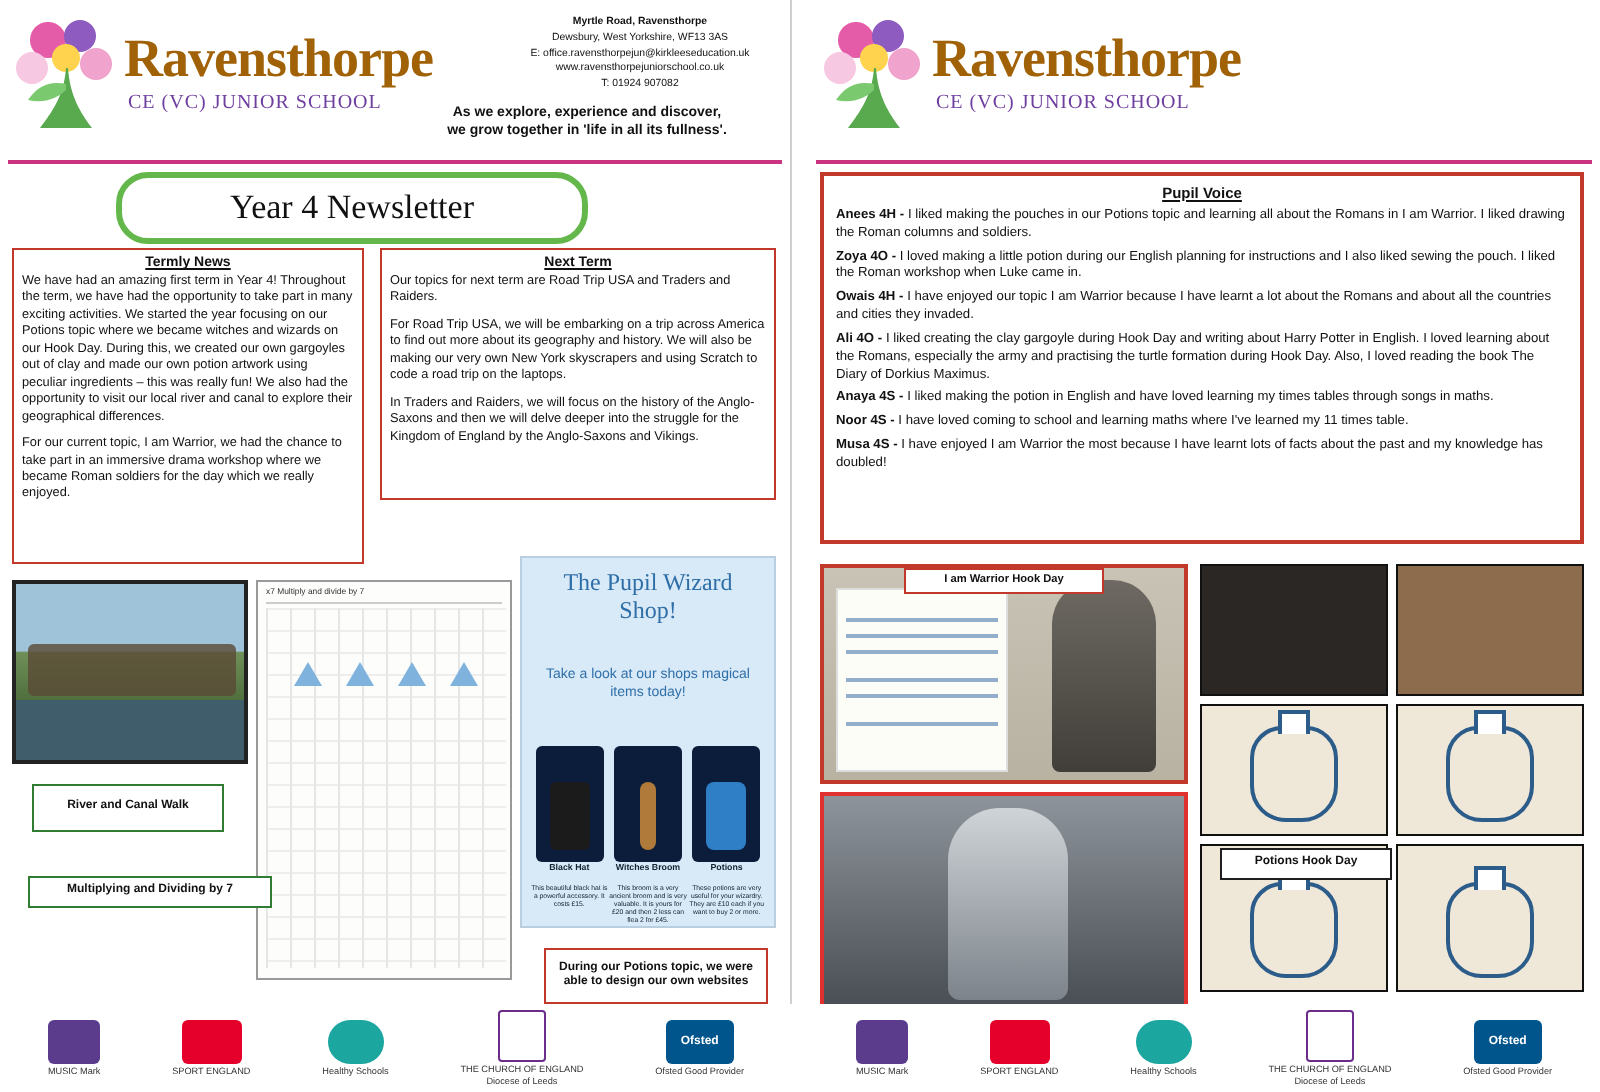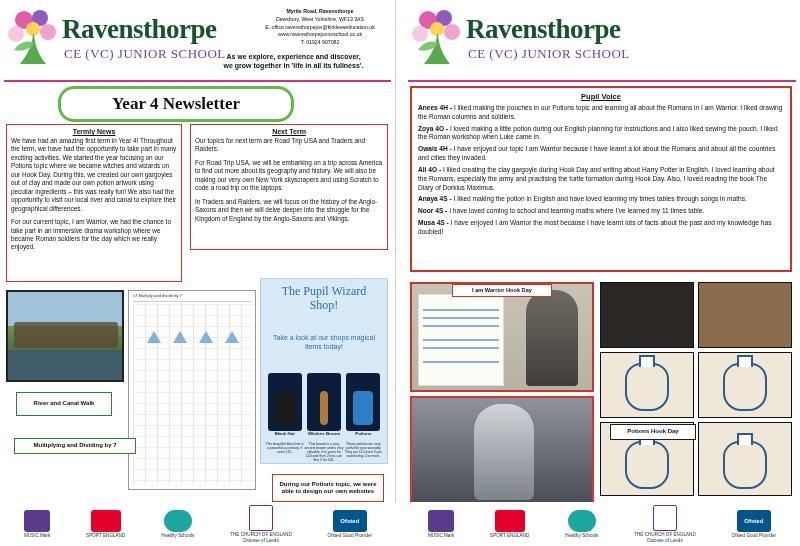--- a/index.html
+++ b/index.html
@@ -22,27 +22,27 @@
   .hdr{position:relative;height:82px;}
   .logo{
     position:absolute;left:6px;top:6px;width:250px;height:70px;
   }
   .logo .flower{
     position:absolute;left:0;top:2px;width:56px;height:62px;
   }
   .logo .school-name{
     position:absolute;left:56px;top:10px;
     font-family:"Liberation Serif", serif;
-    font-size:27px;font-weight:bold;color:#14532d;letter-spacing:-0.5px;
+    font-size:27px;font-weight:bold;color:#a16207;letter-spacing:-0.5px;
     line-height:1;
   }
   .logo .school-sub{
     position:absolute;left:58px;top:40px;
     font-family:"Liberation Serif", serif;
-    font-size:13px;color:#6f3fa0;letter-spacing:0.5px;
+    font-size:10px;color:#6f3fa0;letter-spacing:0.5px;
   }
   .hdr-address{
     position:absolute;left:250px;top:8px;width:140px;
     font-size:5.2px;line-height:1.5;color:#111;text-align:center;
   }
   .hdr-address .bold{font-weight:bold;}
   .hdr-motto{
     position:absolute;left:196px;top:52px;width:195px;
     font-size:7px;font-weight:bold;color:#111;text-align:center;line-height:1.35;
   }
@@ -50,21 +50,21 @@
   .hr-rule{position:absolute;left:4px;right:4px;top:80px;height:2px;background:#c9337f;}
 
   
   .title-band{
     position:absolute;left:58px;top:86px;width:230px;height:30px;
     border:3px solid #63b74b;border-radius:16px;background:#ffffff;
     display:flex;align-items:center;justify-content:center;
   }
   .title-band span{
     font-family:"Liberation Serif", serif;
-    font-size:17px;font-weight:bold;color:#111;
+    font-size:17px;font-weight:normal;color:#111;
   }
 
   
   .tbox{
     position:absolute;border:1px solid #c0392b;background:#fff;
     box-sizing:border-box;padding:3px 4px;
   }
   .tbox h4{
     margin:0 0 2px 0;text-align:center;font-size:7px;font-weight:bold;
     color:#111;text-decoration:underline;

